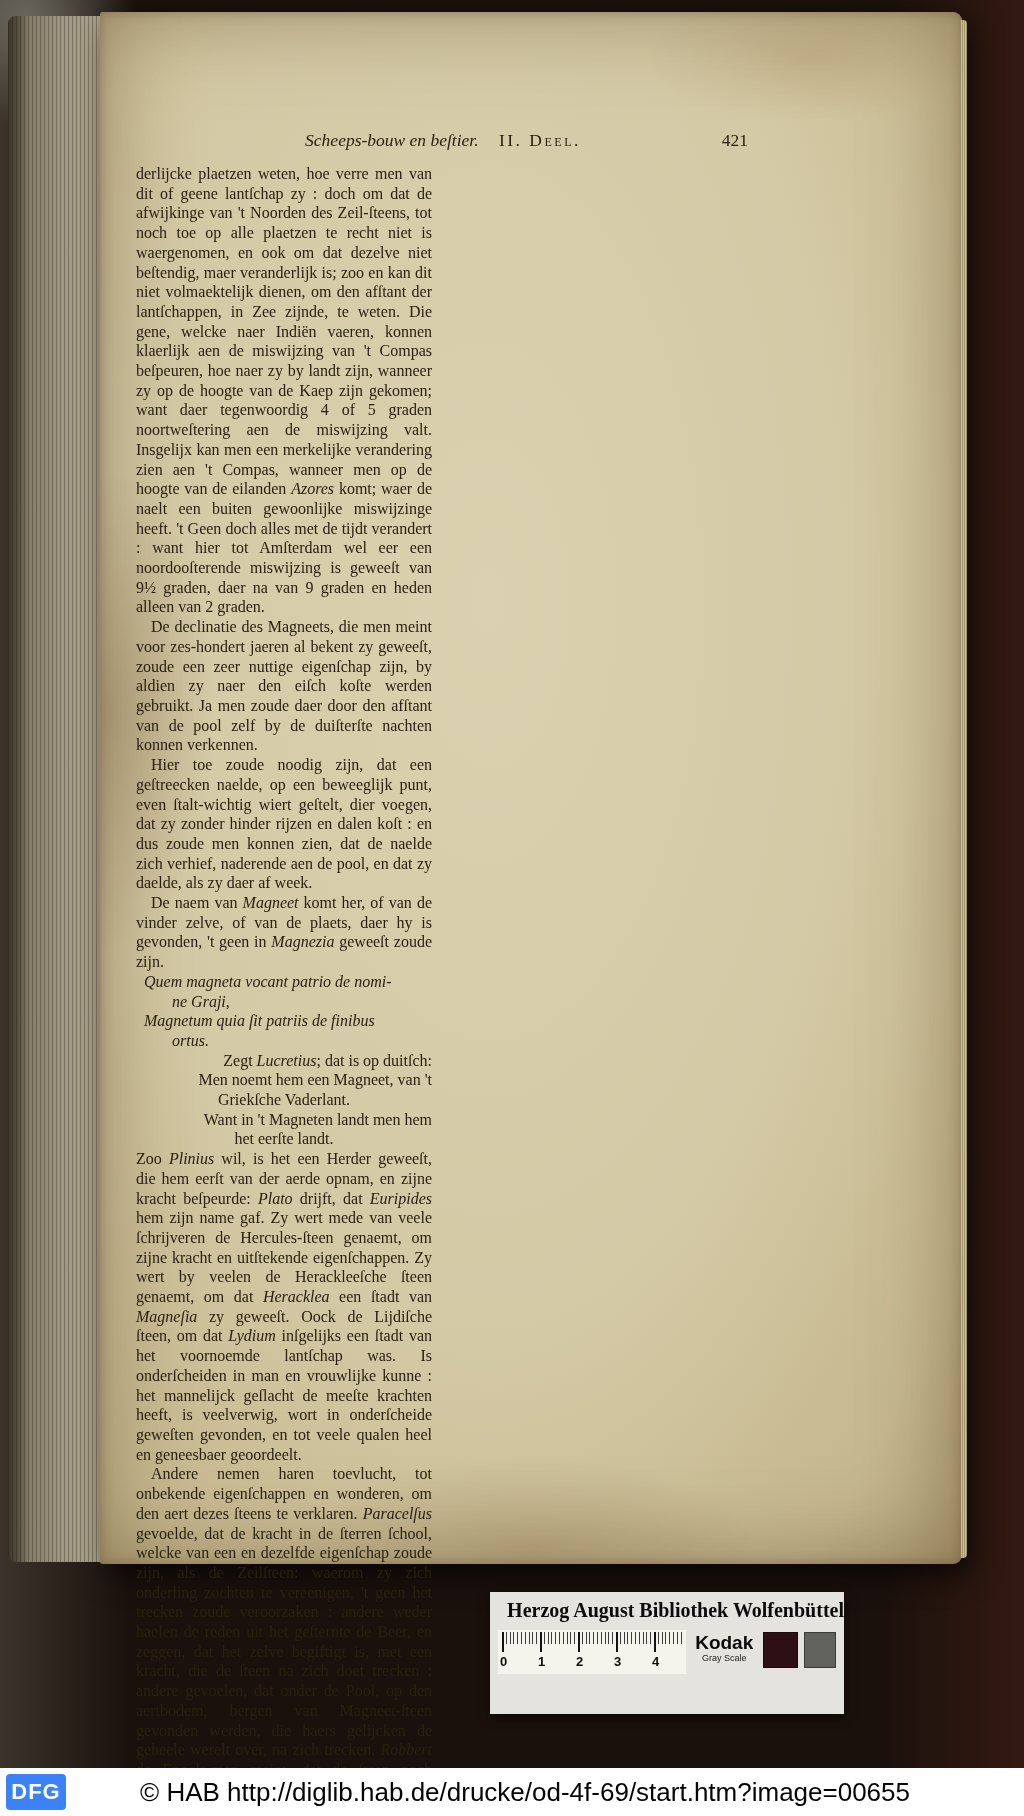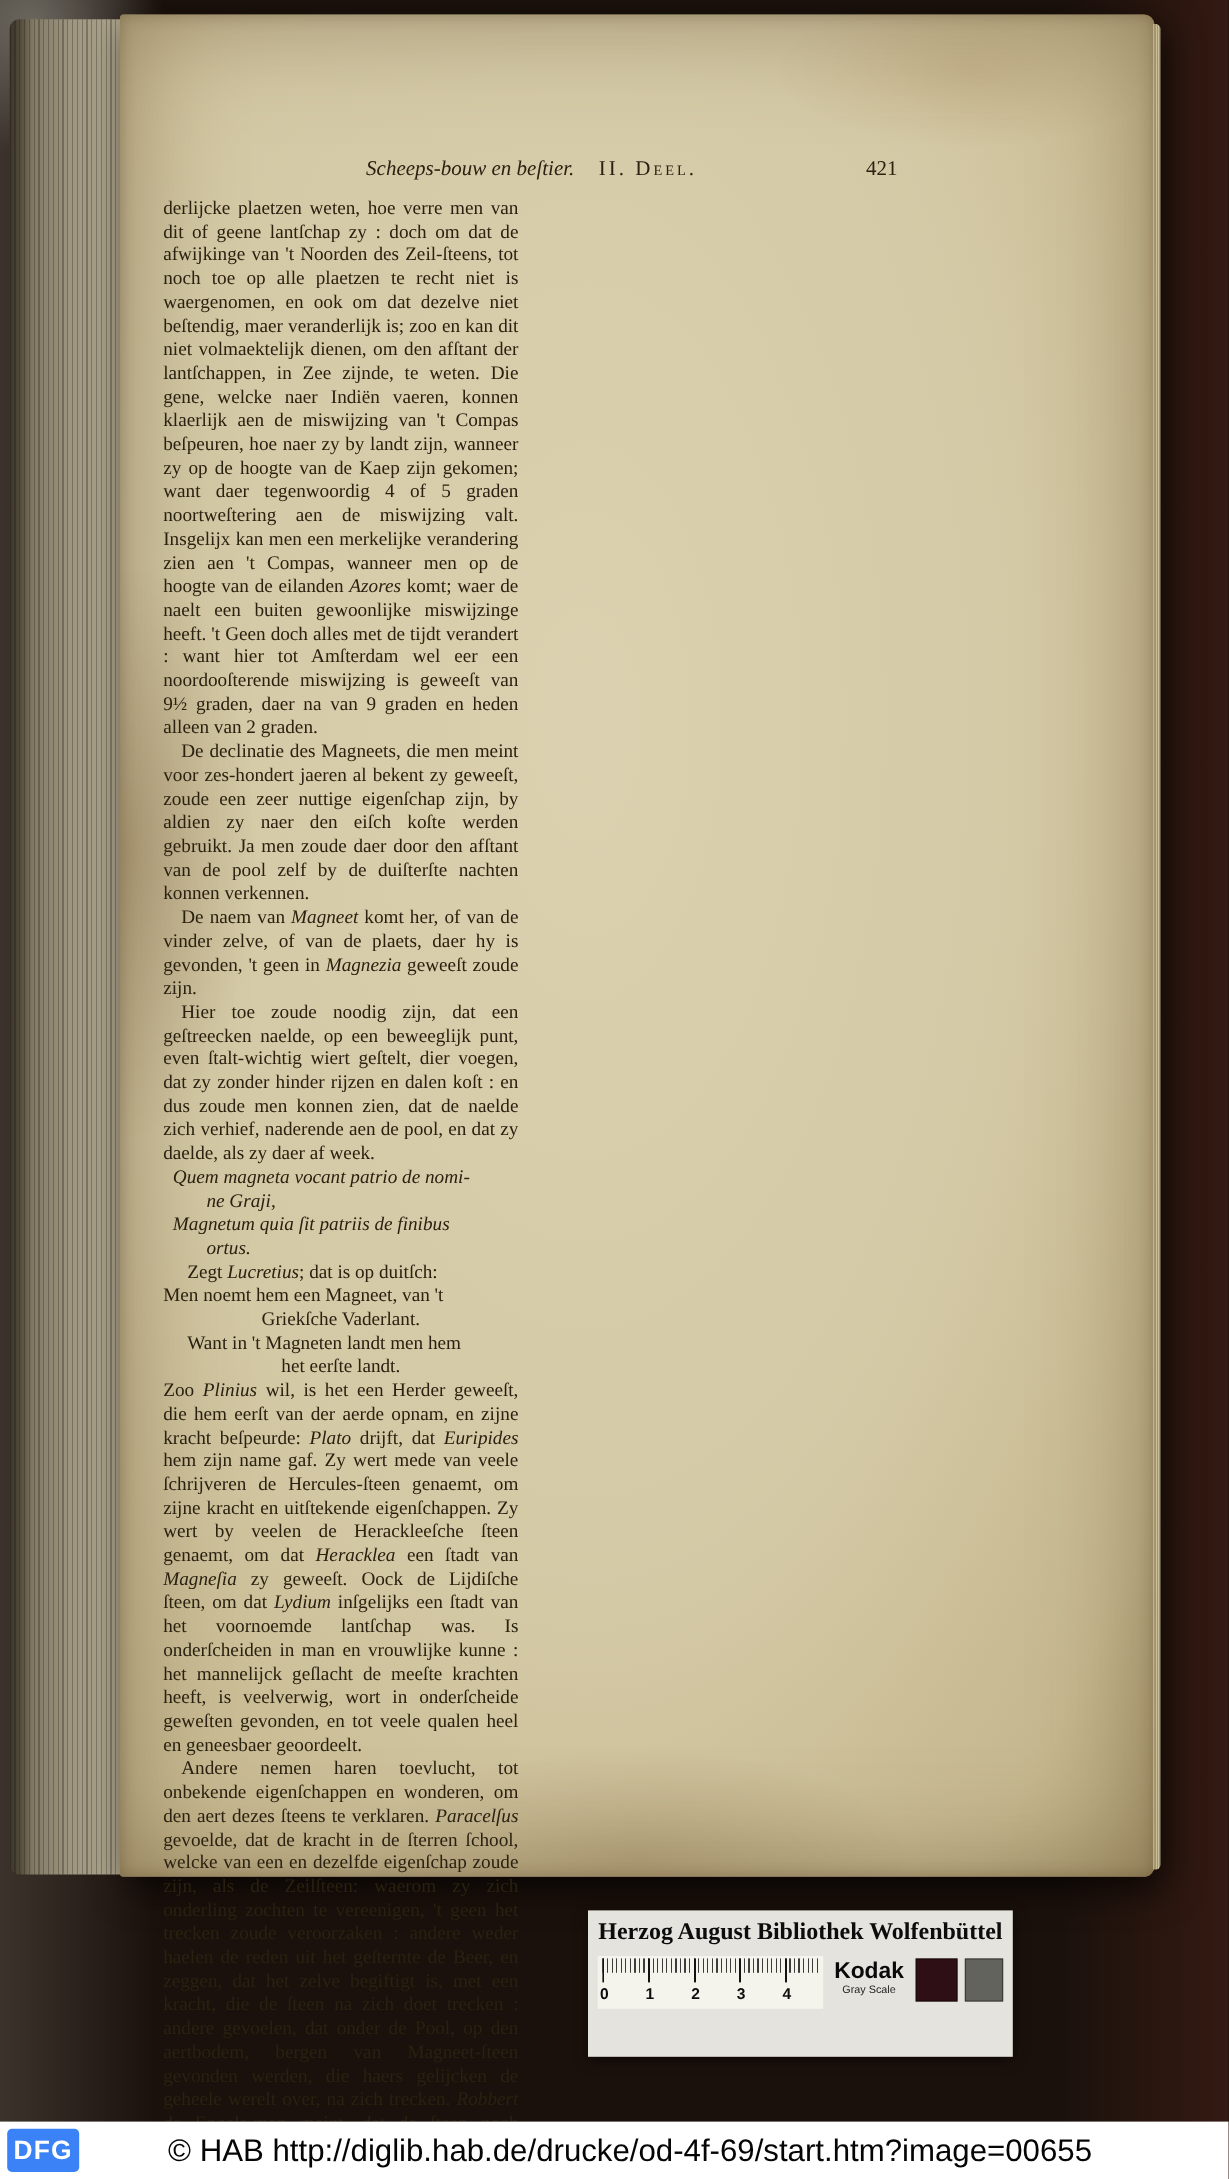--- a/index.html
+++ b/index.html
@@ -48,32 +48,32 @@
   .page-header .part{margin-left:16px;font-variant:small-caps;letter-spacing:2.5px;}
   .page-header .pagenum{position:absolute;right:2px;top:0;font-size:17.5px;margin-left:40px;}
   .columns{display:flex;align-items:stretch;flex-direction:column;}
   .col{width:296px;font-size:16px;line-height:19.7px;text-align:justify;}
   .divider{width:1px;background:rgba(62,48,24,.75);margin:0 9px;}
   .col p{margin:0;}
   .para{text-indent:15px;}
   .para.flush{text-indent:0;}
   .verse{font-style:italic;text-align:left;padding-left:8px;}
   .verse.cont{padding-left:36px;}
-  .line{text-align:left;}
+  .line{text-align:right;}
   .line.ind{text-indent:20px;}
   .line.center{text-align:center;}
   .sigrow{position:relative;height:21px;margin-top:1px;}
   .sig{position:absolute;left:138px;letter-spacing:3px;}
   .catch{position:absolute;right:6px;}
   
   .gray-card{
     position:absolute;left:490px;top:1592px;width:354px;height:122px;
     background:#e4e3dd;box-shadow:0 3px 10px rgba(0,0,0,.55);
   }
-  .card-title{font-family:"Liberation Serif",serif;font-weight:bold;font-size:20px;color:#0c0c0c;text-align:center;padding-top:7px;white-space:nowrap;}
+  .card-title{font-family:"Liberation Serif",serif;font-weight:bold;font-size:20px;color:#0c0c0c;text-align:right;padding-top:7px;white-space:nowrap;}
   .card-row{display:flex;align-items:flex-start;padding:8px 8px 0 8px;gap:6px;}
   .ruler{position:relative;width:190px;height:44px;background:#f4f3ec;}
   .ticks{
     position:absolute;top:2px;left:4px;right:4px;height:20px;
     background:
       repeating-linear-gradient(90deg,#121212 0 1.6px, transparent 1.6px 38px) 0 0/100% 20px no-repeat,
       repeating-linear-gradient(90deg,#3c3c3c 0 1px, transparent 1px 3.8px) 0 0/100% 12px no-repeat;
   }
   .nums span{position:absolute;top:24px;font-family:"Liberation Sans",sans-serif;font-size:13px;font-weight:bold;color:#0d0d0d;}
   .nums span:nth-child(1){left:2px;}
@@ -115,22 +115,22 @@
       <div class="page-header">
         <span class="title">Scheeps-bouw en beſtier.</span>
         <span class="part">II. Deel.</span>
         <span class="pagenum">421</span>
       </div>
 
       <div class="columns">
         <div class="col" id="col-left">
             <p class="para flush">derlijcke plaetzen weten, hoe verre men van dit of geene lantſchap zy : doch om dat de afwijkinge van 't Noorden des Zeil-ſteens, tot noch toe op alle plaetzen te recht niet is waergenomen, en ook om dat dezelve niet beſtendig, maer veranderlijk is; zoo en kan dit niet volmaektelijk dienen, om den afſtant der lantſchappen, in Zee zijnde, te weten. Die gene, welcke naer Indiën vaeren, konnen klaerlijk aen de miswijzing van 't Compas beſpeuren, hoe naer zy by landt zijn, wanneer zy op de hoogte van de Kaep zijn gekomen; want daer tegenwoordig 4 of 5 graden noortweſtering aen de miswijzing valt. Insgelijx kan men een merkelijke verandering zien aen 't Compas, wanneer men op de hoogte van de eilanden <i>Azores</i> komt; waer de naelt een buiten gewoonlijke miswijzinge heeft. 't Geen doch alles met de tijdt verandert : want hier tot Amſterdam wel eer een noordooſterende miswijzing is geweeſt van 9½ graden, daer na van 9 graden en heden alleen van 2 graden.</p>
             <p class="para">De declinatie des Magneets, die men meint voor zes-hondert jaeren al bekent zy geweeſt, zoude een zeer nuttige eigenſchap zijn, by aldien zy naer den eiſch koſte werden gebruikt. Ja men zoude daer door den afſtant van de pool zelf by de duiſterſte nachten konnen verkennen.</p>
+            <p class="para">Hier toe zoude noodig zijn, dat een geſtreecken naelde, op een beweeglijk punt, even ſtalt-wichtig wiert geſtelt, dier voegen, dat zy zonder hinder rijzen en dalen koſt : en dus zoude men konnen zien, dat de naelde zich verhief, naderende aen de pool, en dat zy daelde, als zy daer af week.</p>
             <p class="para">De naem van <i>Magneet</i> komt her, of van de vinder zelve, of van de plaets, daer hy is gevonden, 't geen in <i>Magnezia</i> geweeſt zoude zijn.</p>
-            <p class="para">Hier toe zoude noodig zijn, dat een geſtreecken naelde, op een beweeglijk punt, even ſtalt-wichtig wiert geſtelt, dier voegen, dat zy zonder hinder rijzen en dalen koſt : en dus zoude men konnen zien, dat de naelde zich verhief, naderende aen de pool, en dat zy daelde, als zy daer af week.</p>
             <p class="verse">Quem magneta vocant patrio de nomi-</p>
             <p class="verse cont">ne Graji,</p>
             <p class="verse">Magnetum quia ſit patriis de finibus</p>
             <p class="verse cont">ortus.</p>
             <p class="line ind">Zegt <i>Lucretius</i>; dat is op duitſch:</p>
             <p class="line">Men noemt hem een Magneet, van 't</p>
             <p class="line center">Griekſche Vaderlant.</p>
             <p class="line ind">Want in 't Magneten landt men hem</p>
             <p class="line center">het eerſte landt.</p>
           </div>

